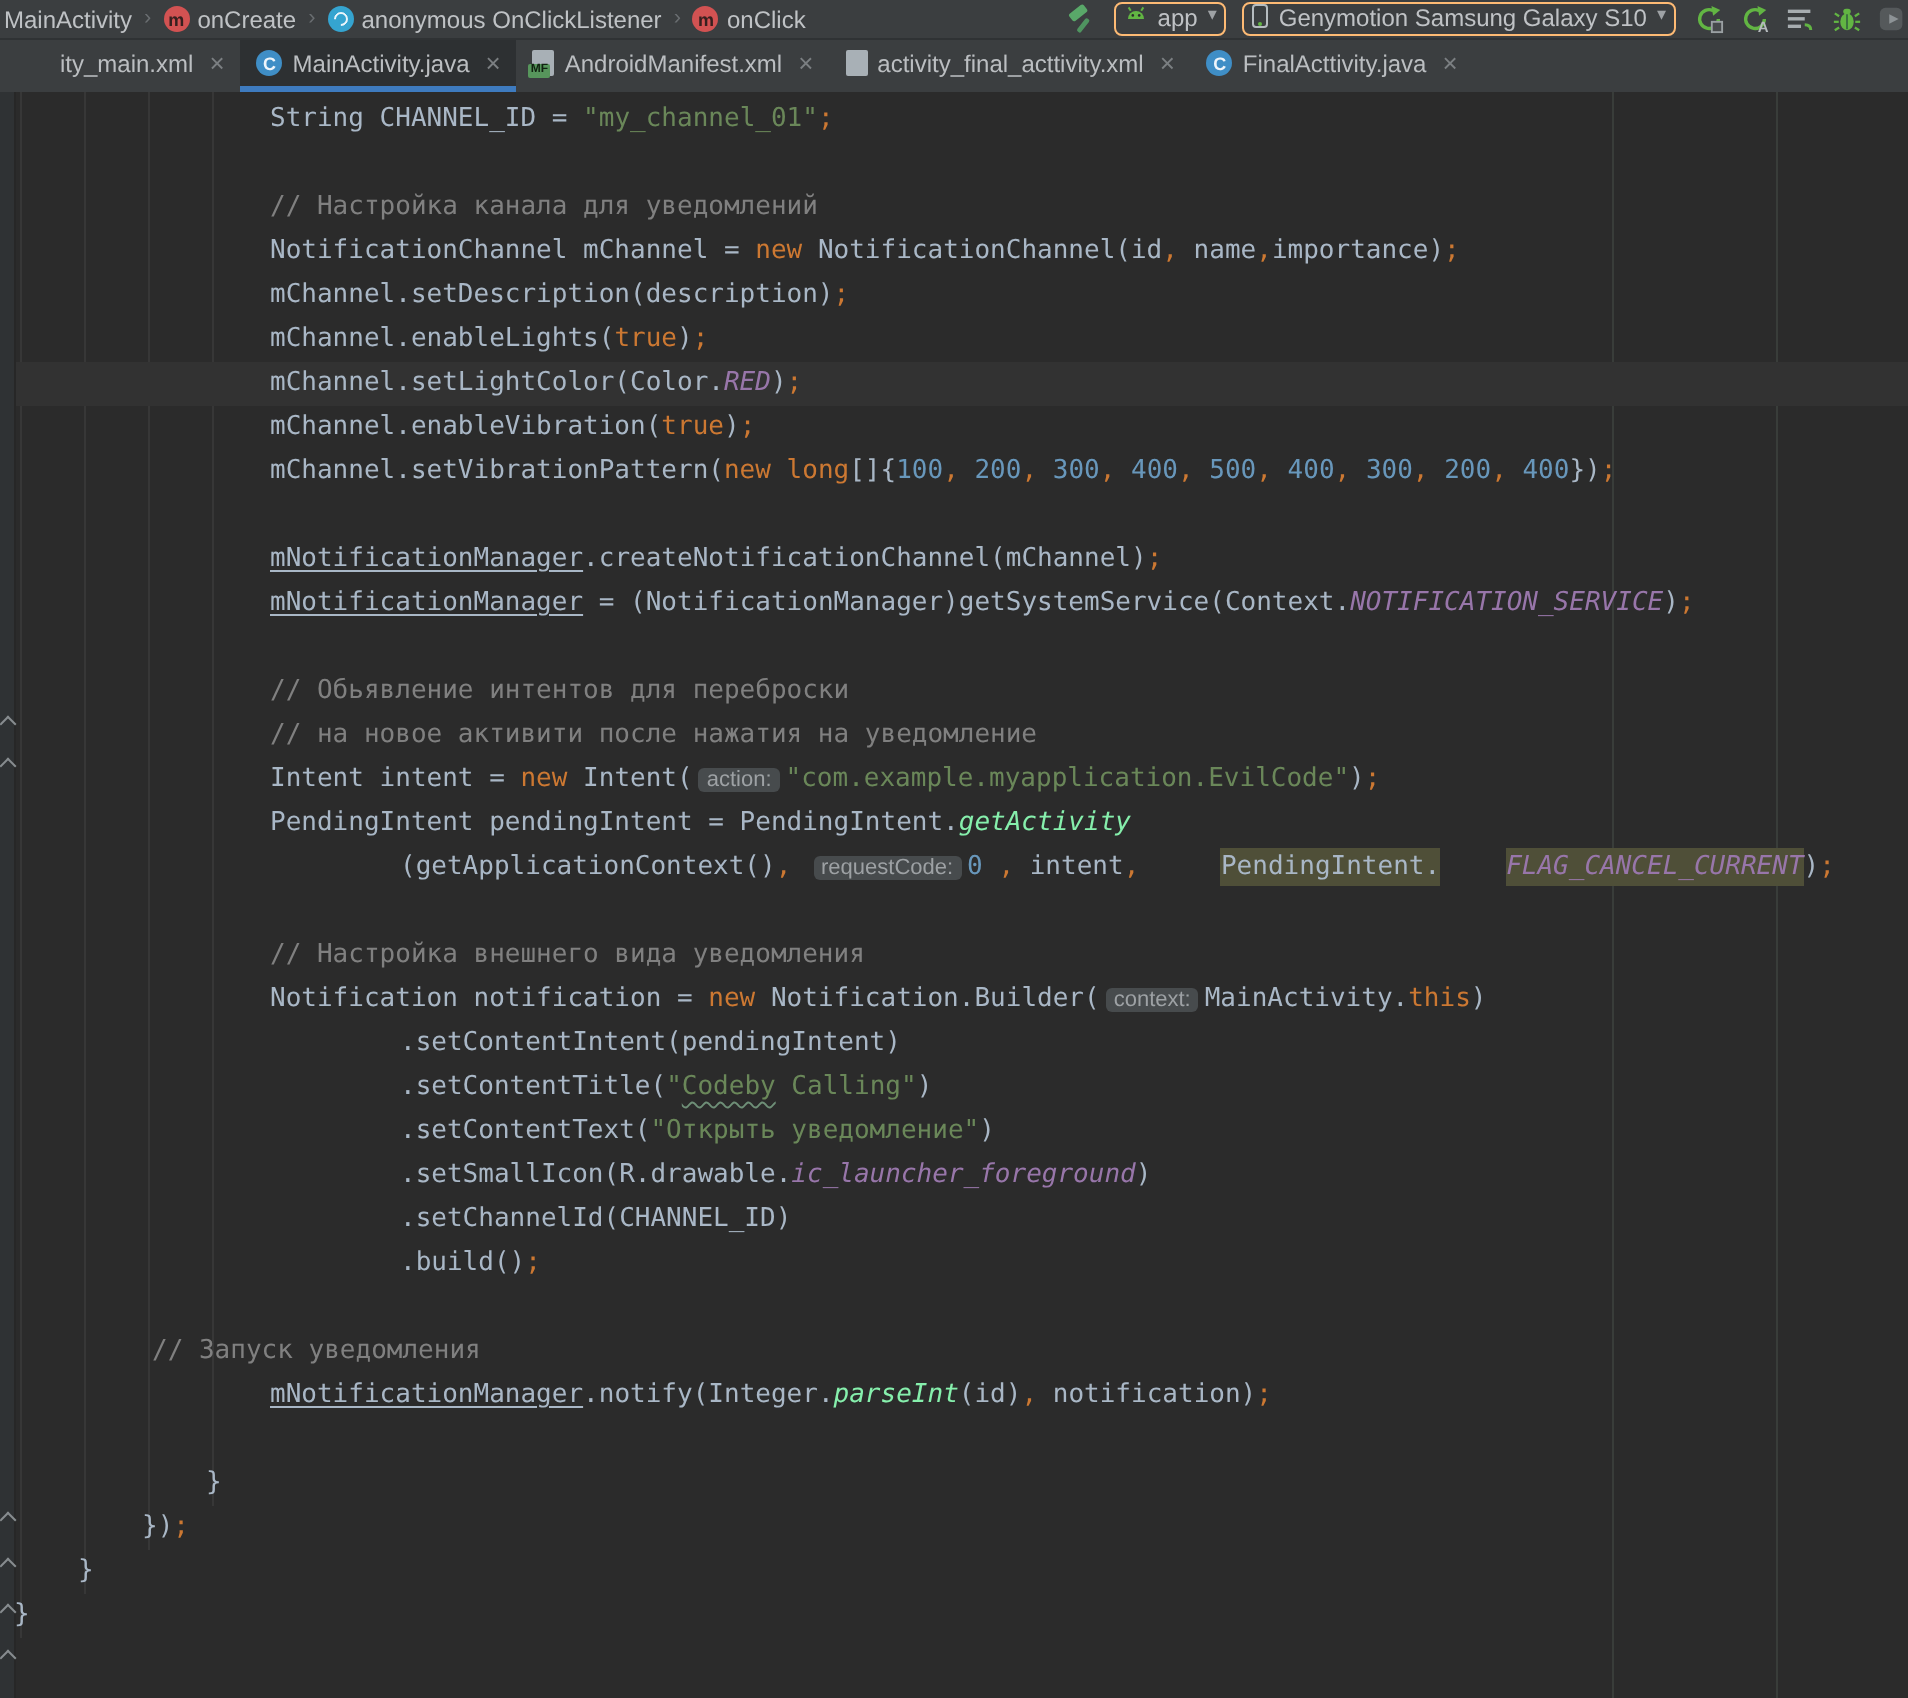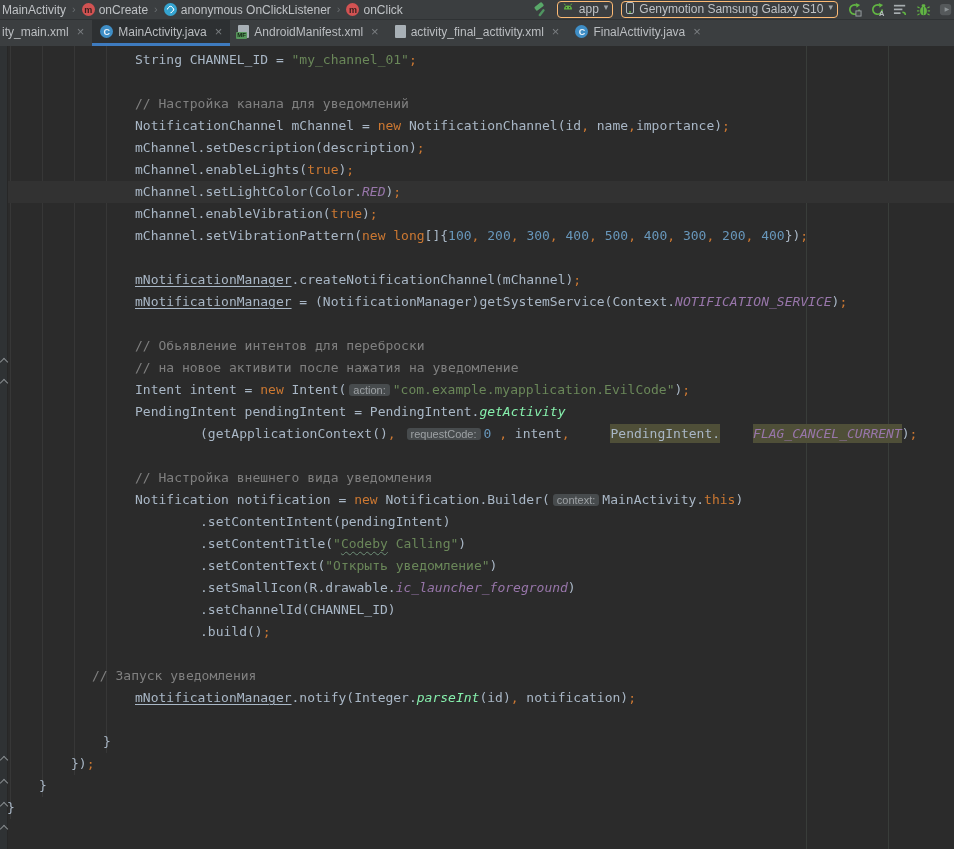--- a/index.html
+++ b/index.html
@@ -37,21 +37,21 @@
   .ic-doc b { position:absolute; left:-2px; bottom:-1px; font:700 6px "Liberation Sans",sans-serif;
               color:#112311; background:#57965c; padding:0 1px; border-radius:1px; line-height:7px;}
   .ic-doc.orange b { background:#c77b3f; color:#2b1a09; }
   .ic-phone { width:8px; height:12px; border:1.5px solid #b6bcc0; border-radius:2px;
               display:inline-block; position:relative; flex:none; }
   .ic-phone::after { content:""; position:absolute; left:1.5px; bottom:0.5px;
                      width:2px; height:2px; border-radius:50%; background:#62b543; }
 
   
   .tabbar { height:26px; background:#3b3e40; display:flex; align-items:stretch;
-            font-size:12px; color:#bbbec1; }
+            font-size:12px; color:#bbbec1;padding-left:28px; }
   .tab { display:flex; align-items:center; gap:5px; padding:0 8px;
          border-bottom:3px solid transparent; cursor:pointer; white-space:nowrap; }
   .tab:first-child { padding-left:2px; }
   .tab.sel { background:#2d3032; border-bottom-color:#3e7bbf; }
   .tab-close { color:#7b7f82; font-size:13px; line-height:1; margin-left:3px; cursor:pointer; }
 
   
   .editor { position:relative; height:803px; background:#2b2b2b; overflow:hidden; }
   .gutter-strip { position:absolute; left:0; top:0; bottom:0; width:8px;
                   background:#2f3234; border-right:1px solid #272727; z-index:3; }
@@ -247,21 +247,21 @@
       <div class="line" style="padding-left: 135px;"></div>
       <div class="line" style="padding-left: 135px;"><span class="s-c">// Настройка внешнего вида уведомления</span></div>
       <div class="line" style="padding-left: 135px;"><span class="s-p">Notification notification = </span><span class="s-k">new</span><span class="s-p"> Notification.Builder(</span><span class="s-h">context:</span><span class="s-p">MainActivity.</span><span class="s-k">this</span><span class="s-p">)</span></div>
       <div class="line" style="padding-left: 200px;"><span class="s-p">.setContentIntent(pendingIntent)</span></div>
       <div class="line" style="padding-left: 200px;"><span class="s-p">.setContentTitle(</span><span class="s-s">"</span><span class="s-s s-w">Codeby</span><span class="s-s"> Calling"</span><span class="s-p">)</span></div>
       <div class="line" style="padding-left: 200px;"><span class="s-p">.setContentText(</span><span class="s-s">"Открыть уведомление"</span><span class="s-p">)</span></div>
       <div class="line" style="padding-left: 200px;"><span class="s-p">.setSmallIcon(R.drawable.</span><span class="s-C">ic_launcher_foreground</span><span class="s-p">)</span></div>
       <div class="line" style="padding-left: 200px;"><span class="s-p">.setChannelId(CHANNEL_ID)</span></div>
       <div class="line" style="padding-left: 200px;"><span class="s-p">.build()</span><span class="s-x">;</span></div>
       <div class="line" style="padding-left: 135px;"></div>
-      <div class="line" style="padding-left: 76px; margin-left: 16px;"><span class="s-c">// Запуск уведомления</span></div>
+      <div class="line" style="padding-left: 76px;"><span class="s-c">// Запуск уведомления</span></div>
       <div class="line" style="padding-left: 135px;"><span class="s-f">mNotificationManager</span><span class="s-p">.notify(Integer.</span><span class="s-m">parseInt</span><span class="s-p">(id)</span><span class="s-x">,</span><span class="s-p"> notification)</span><span class="s-x">;</span></div>
       <div class="line" style="padding-left: 135px;"></div>
       <div class="line" style="padding-left: 103px;"><span class="s-p">}</span></div>
       <div class="line" style="padding-left: 71px;"><span class="s-p">})</span><span class="s-x">;</span></div>
       <div class="line" style="padding-left: 39px;"><span class="s-p">}</span></div>
       <div class="line" style="padding-left: 7px;"><span class="s-p">}</span></div>
     </div>
 </div>
 
 </body></html>

